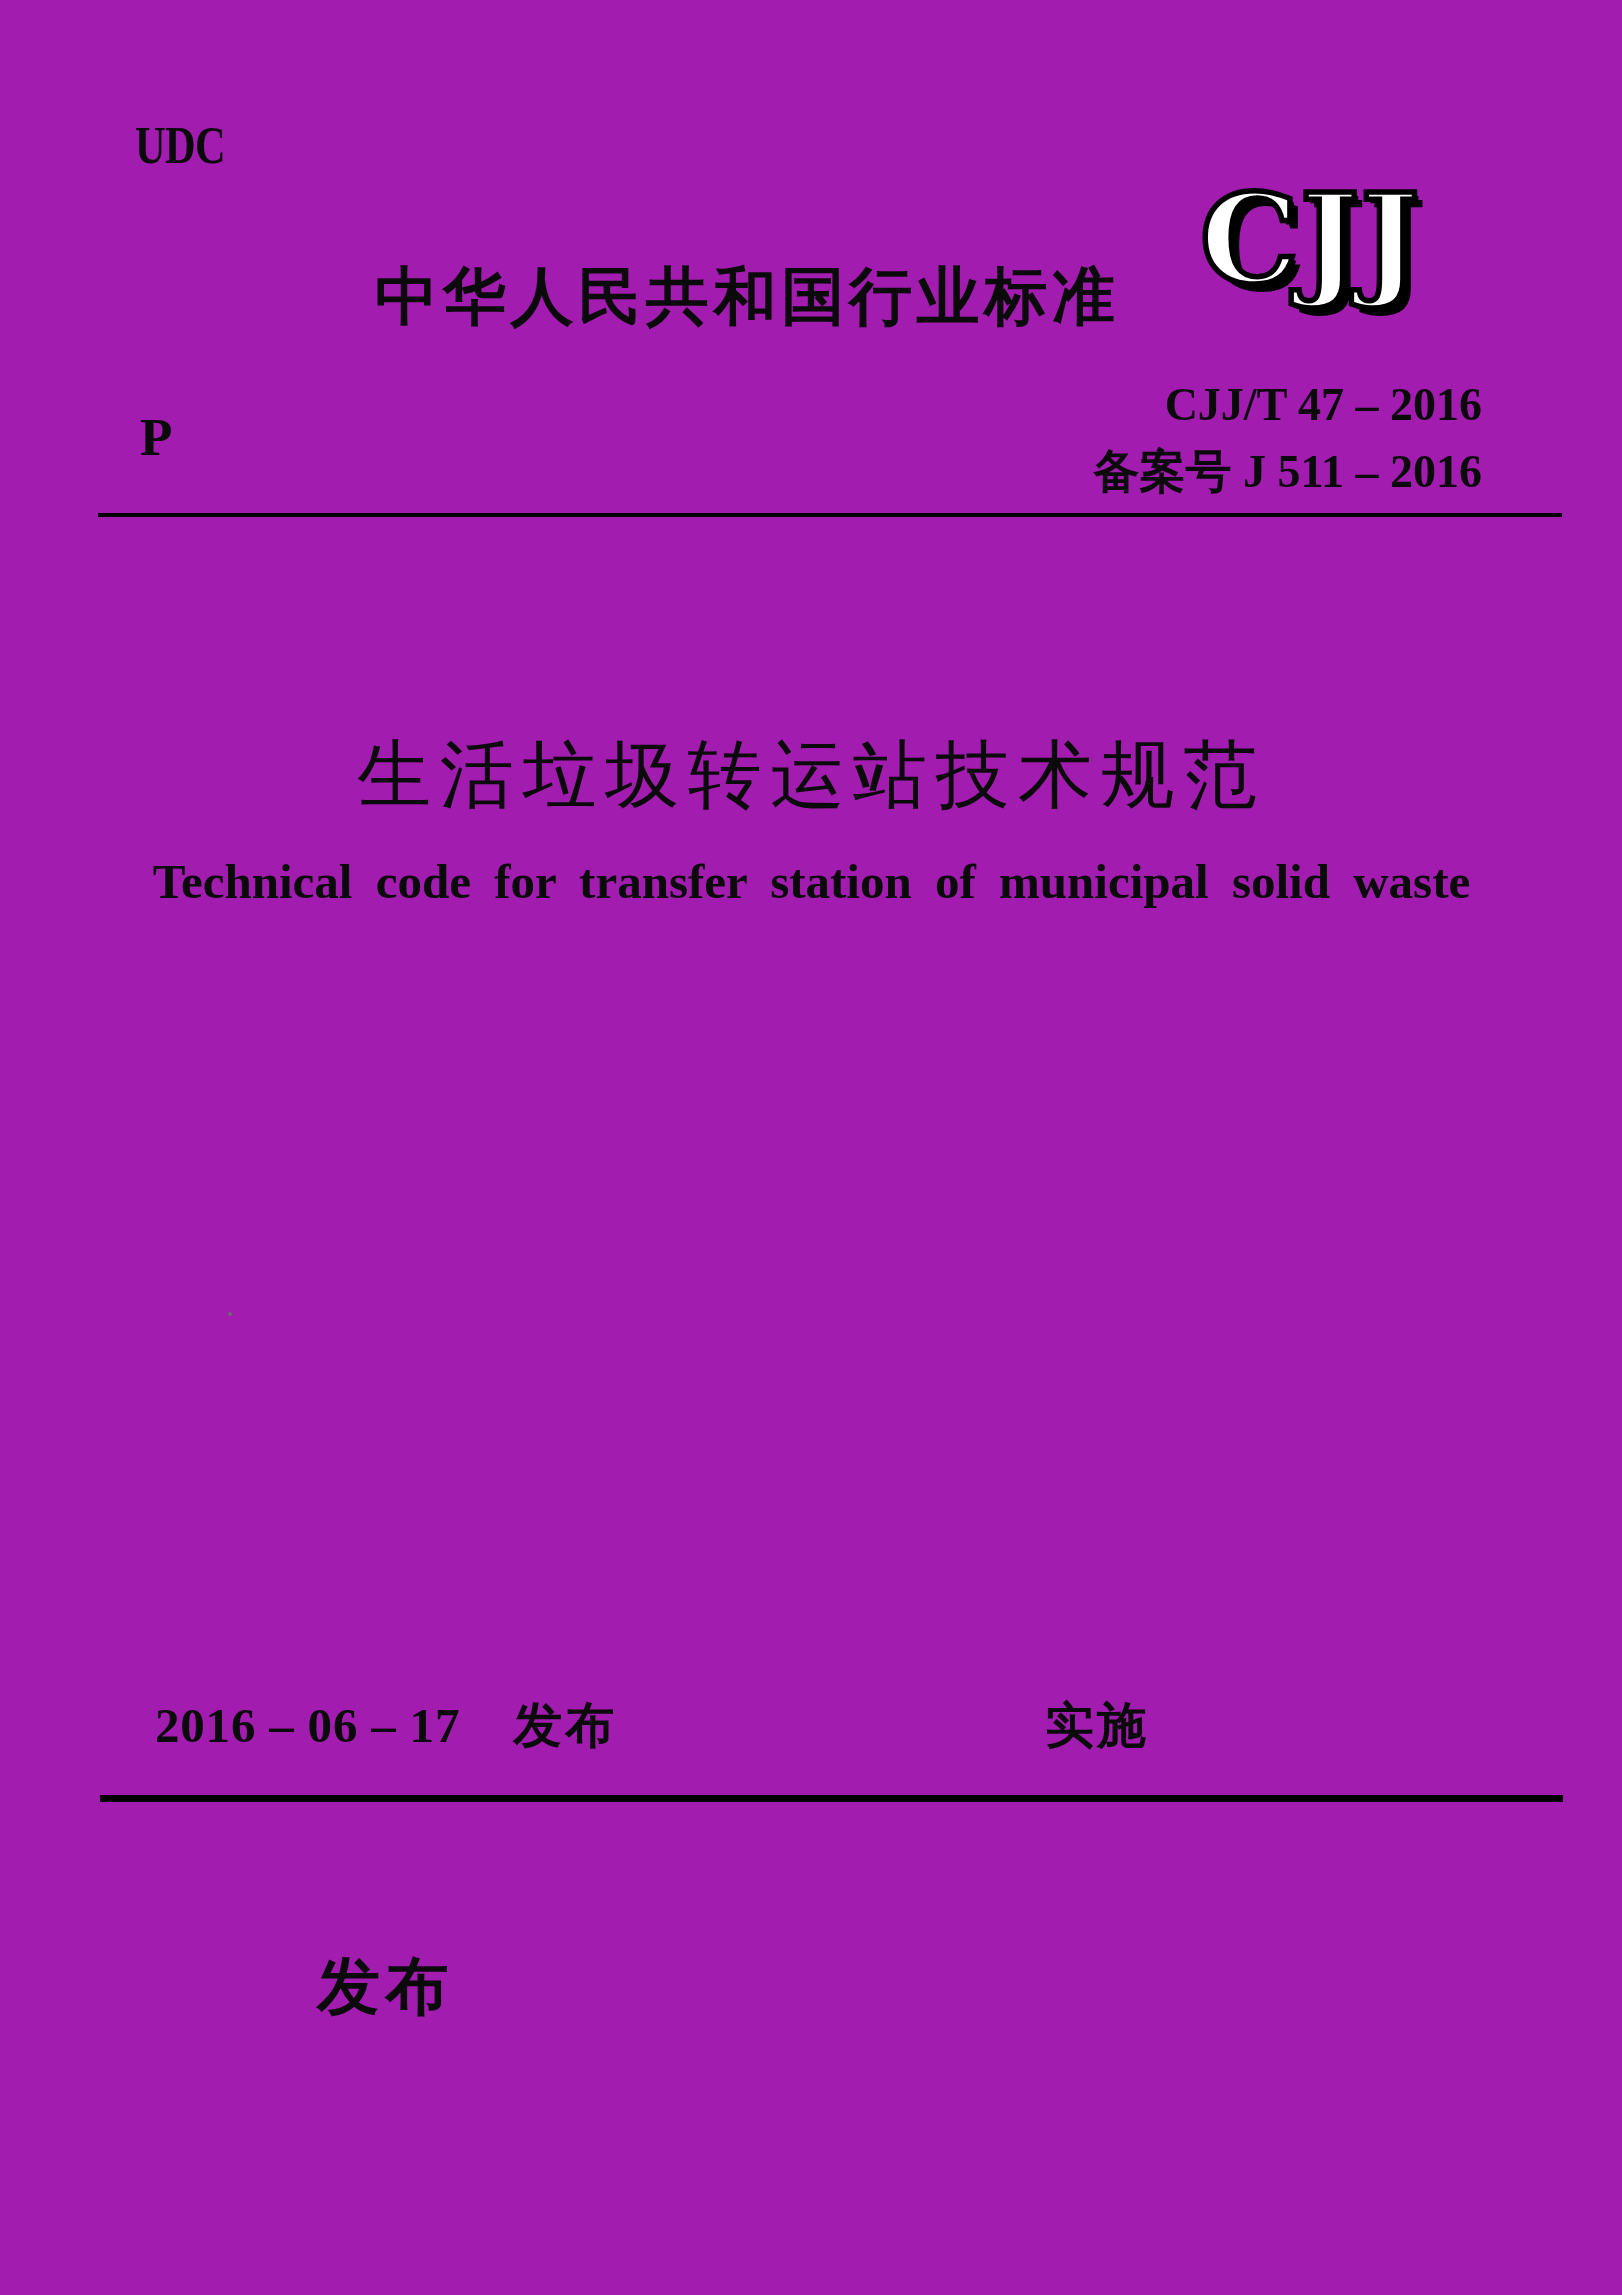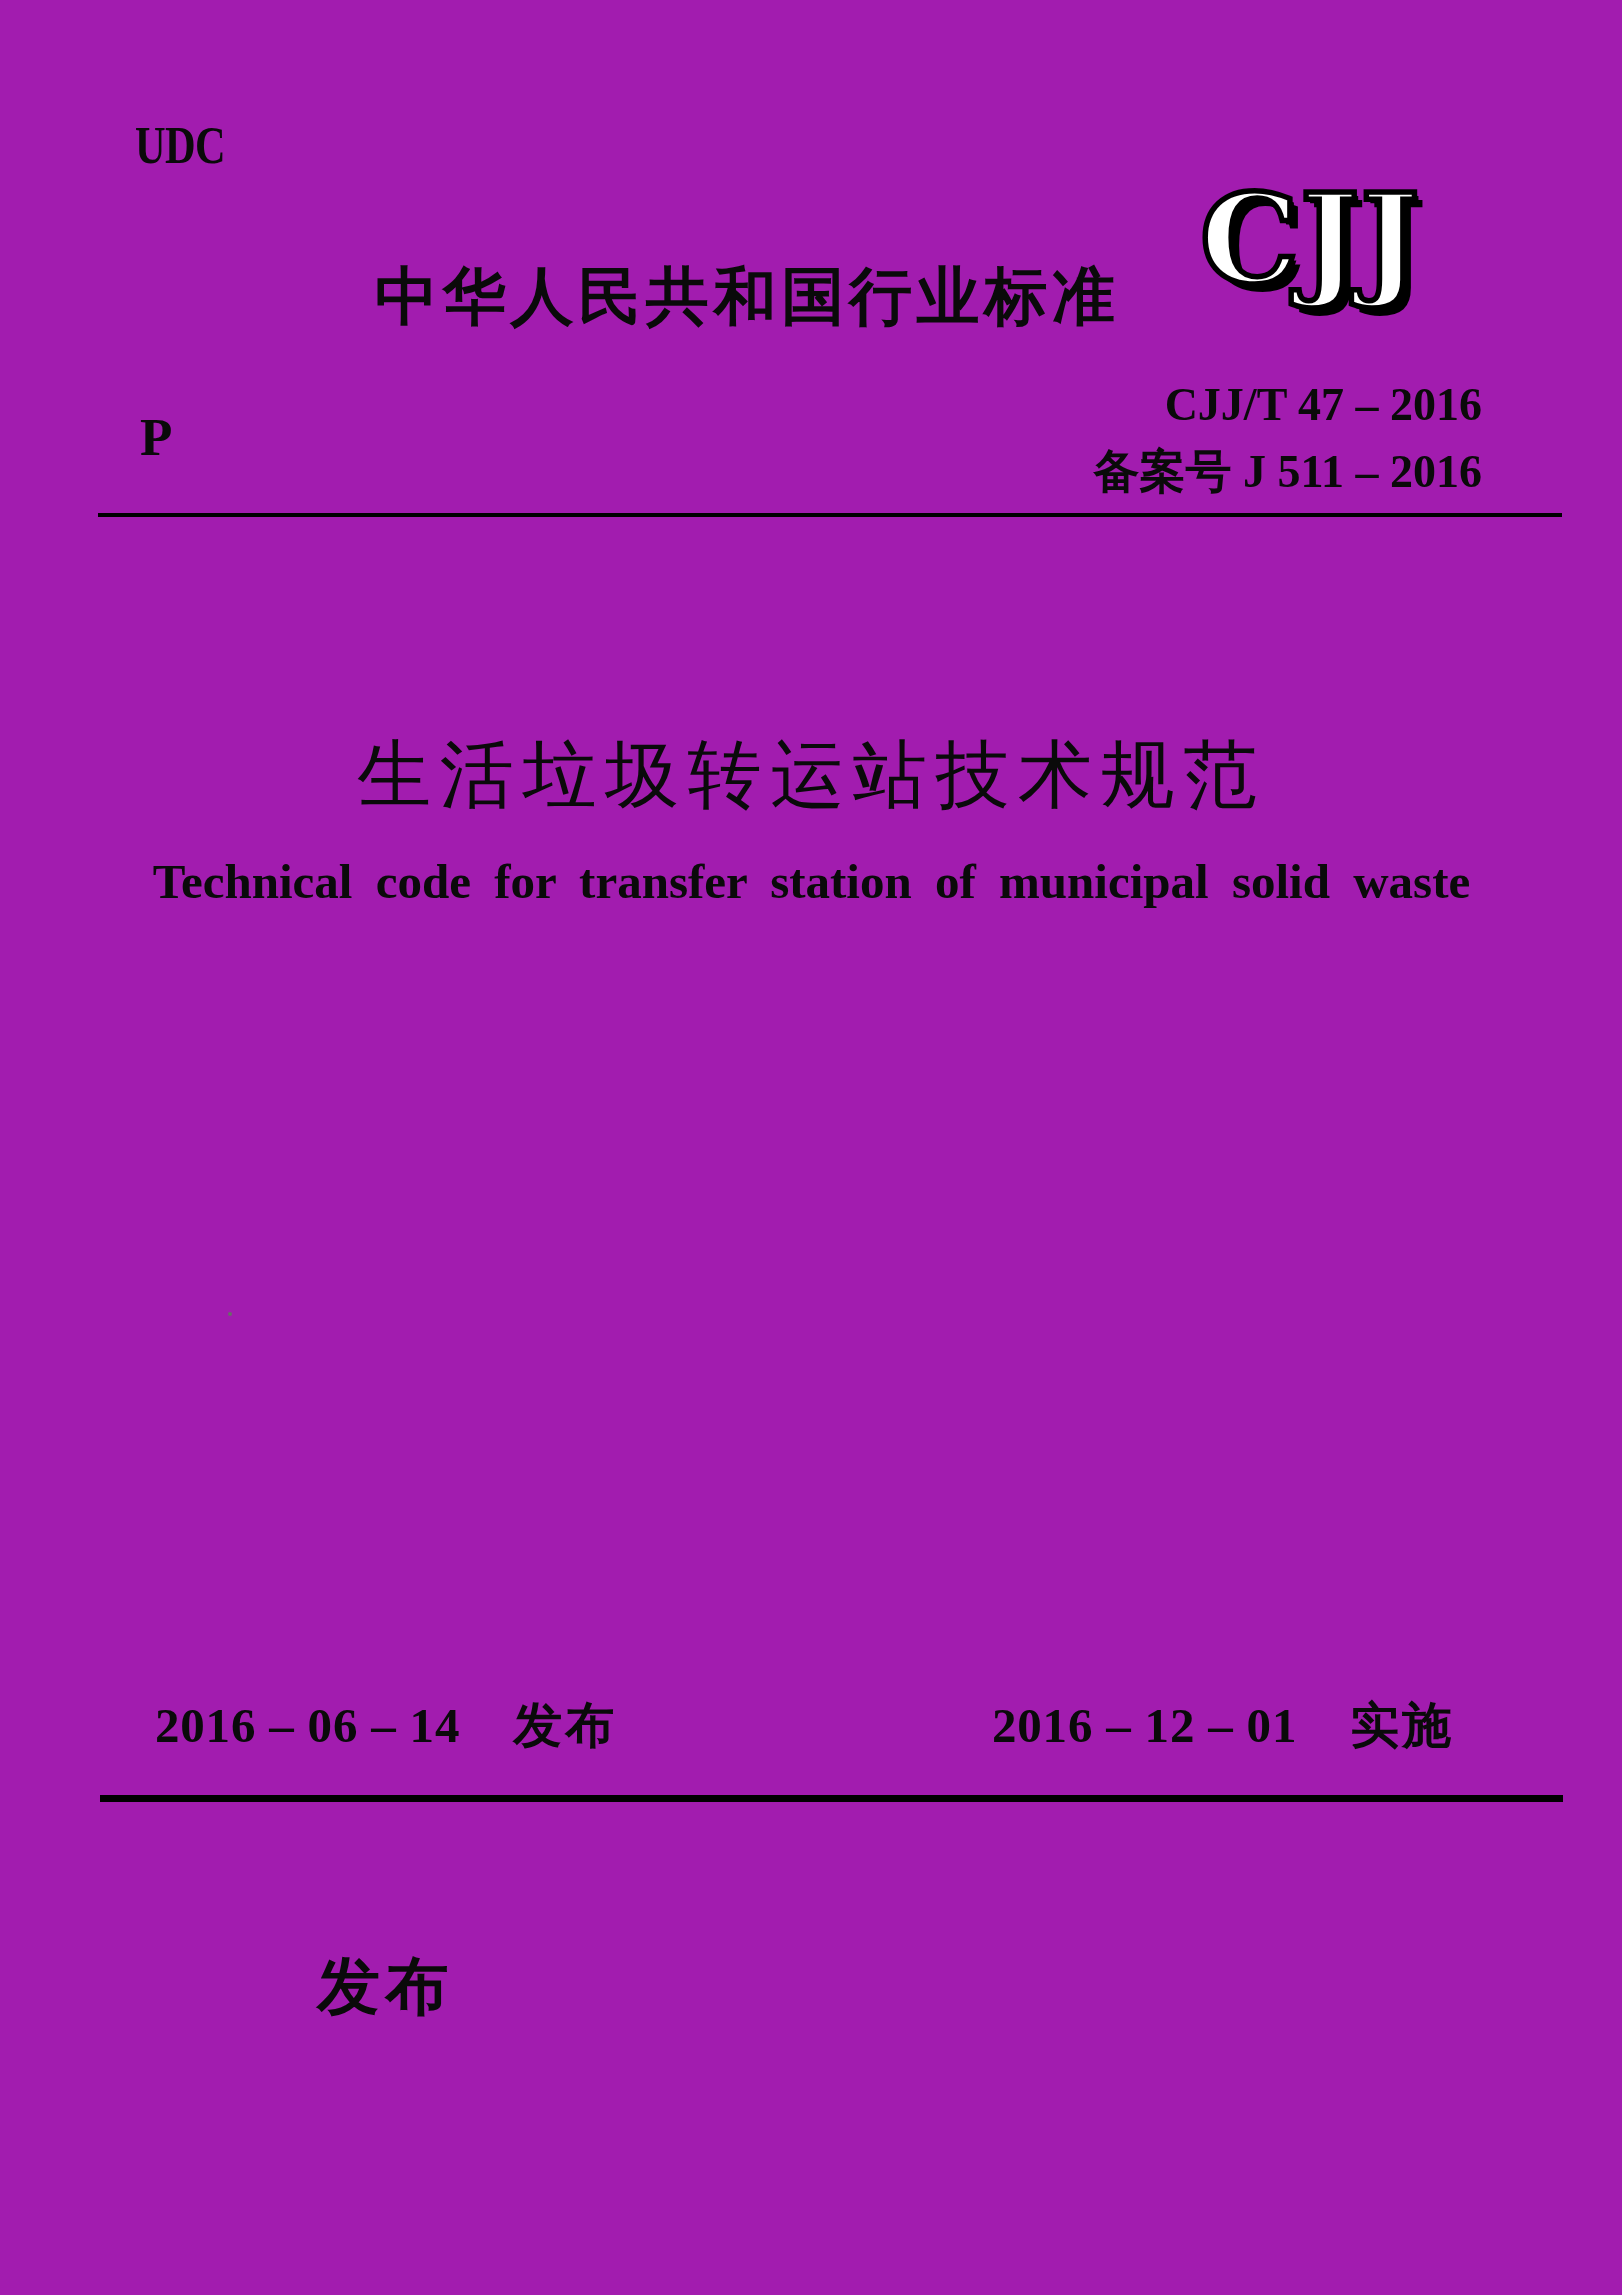--- a/index.html
+++ b/index.html
@@ -184,26 +184,25 @@
 
   <div class="hr-top"></div>
 
   <div class="title-cn">生活垃圾转运站技术规范</div>
 
   <div class="title-en">Technical code for transfer station of municipal solid waste</div>
 
   <div class="speck"></div>
 
   <div class="date-group left">
-    <span class="date-value">2016 – 06 – 14</span>
+    <span class="date-value">2016 – 06 – 17</span>
     <span class="date-action">发布</span>
   </div>
 
   <div class="date-group right">
-    <span class="date-value">2016 – 12 – 01</span>
     <span class="date-action">实施</span>
   </div>
 
   <div class="hr-bottom"></div>
 
   <div class="publisher-row">
     <span class="publisher-gap"></span>
     <span>发布</span>
   </div>
 

